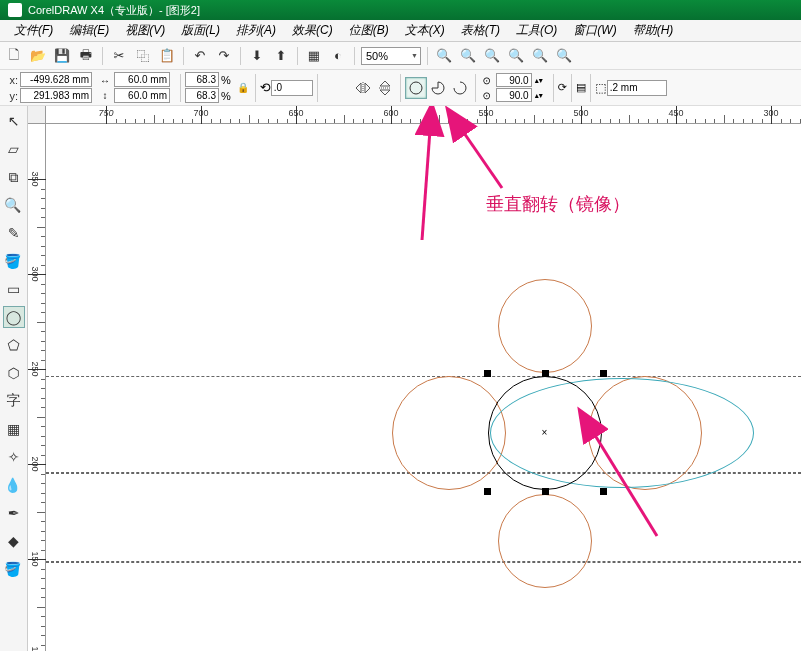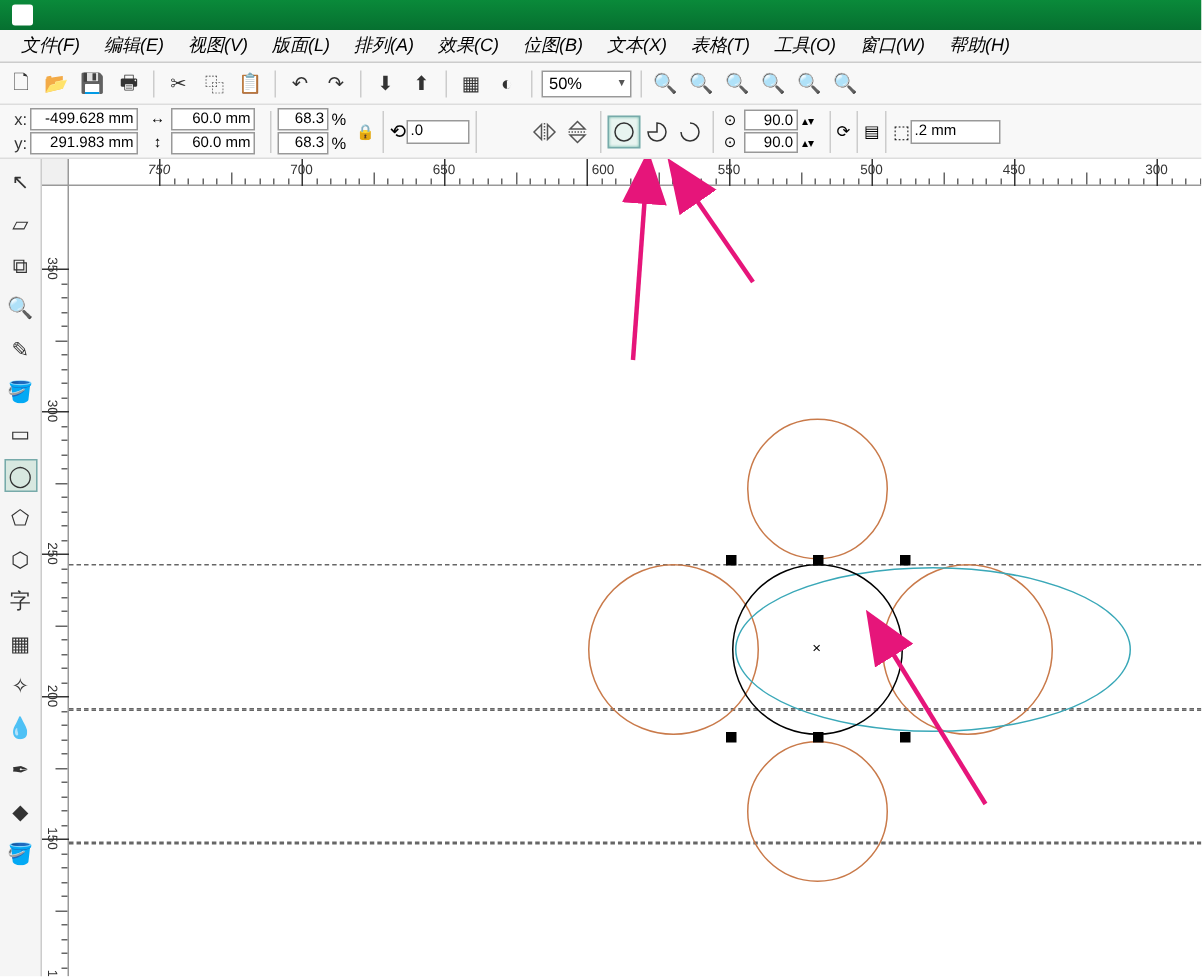--- a/index.html
+++ b/index.html
@@ -49,20 +49,21 @@
 .cursor-mark { position: absolute; font-size: 9px; color: #3355aa; }
 .annotation { position: absolute; font-size: 18px; color: #d8115f; font-family: "SimSun", serif; z-index: 20; }
 .arrow-svg { position: absolute; z-index: 19; pointer-events: none; }
 .outline-spin { width: 60px; height: 16px; border: 1px solid #999; background: #fff; font-size: 10px; padding: 0 2px; display: flex; align-items: center; }
 </style>
 </head>
 <body>
 
 <div class="title-bar">
   <span class="logo"></span>
+  <span>CorelDRAW X4（专业版）- [图形2]</span>
 </div>
 
 <div class="menu-bar">
   <span>文件(F)</span>
   <span>编辑(E)</span>
   <span>视图(V)</span>
   <span>版面(L)</span>
   <span>排列(A)</span>
   <span>效果(C)</span>
   <span>位图(B)</span>
@@ -263,21 +264,21 @@
         <div class="minor" style="left: 259.5px;"></div>
         <div class="minor" style="left: 269px;"></div>
         <div class="minor" style="left: 278.5px;"></div>
         <div class="minor" style="left: 288px;"></div>
         <div class="minor" style="left: 297.5px; height: 8px;"></div>
         <div class="minor" style="left: 307px;"></div>
         <div class="minor" style="left: 316.5px;"></div>
         <div class="minor" style="left: 326px;"></div>
         <div class="minor" style="left: 335.5px;"></div>
         <div class="tick" style="left: 345px;"></div>
-        <div class="tick-label" style="left: 345px; margin-left: 11px;">600</div>
+        <div class="tick-label" style="left: 345px;">600</div>
         <div class="minor" style="left: 354.5px;"></div>
         <div class="minor" style="left: 364px;"></div>
         <div class="minor" style="left: 373.5px;"></div>
         <div class="minor" style="left: 383px;"></div>
         <div class="minor" style="left: 392.5px; height: 8px;"></div>
         <div class="minor" style="left: 402px;"></div>
         <div class="minor" style="left: 411.5px;"></div>
         <div class="minor" style="left: 421px;"></div>
         <div class="minor" style="left: 430.5px;"></div>
         <div class="tick" style="left: 440px;"></div>
@@ -406,14 +407,15 @@
     <svg class="arrow-svg" width="773" height="545" style="top:0;left:0">
       <defs>
         <marker id="ah" markerWidth="12" markerHeight="10" refX="2" refY="5" orient="auto">
           <path d="M0,0 L12,5 L0,10 Z" fill="#e6157a"></path>
         </marker>
       </defs>
       <line x1="394" y1="134" x2="402" y2="24" stroke="#e6157a" stroke-width="3" marker-end="url(#ah)"></line>
       <line x1="474" y1="82" x2="434" y2="24" stroke="#e6157a" stroke-width="3" marker-end="url(#ah)"></line>
       <line x1="629" y1="430" x2="565" y2="326" stroke="#e6157a" stroke-width="3" marker-end="url(#ah)"></line>
     </svg>
+    <div class="annotation" style="top:86px;left:458px">垂直翻转（镜像）</div>
   </div>
 </div>
 
 </body></html>

